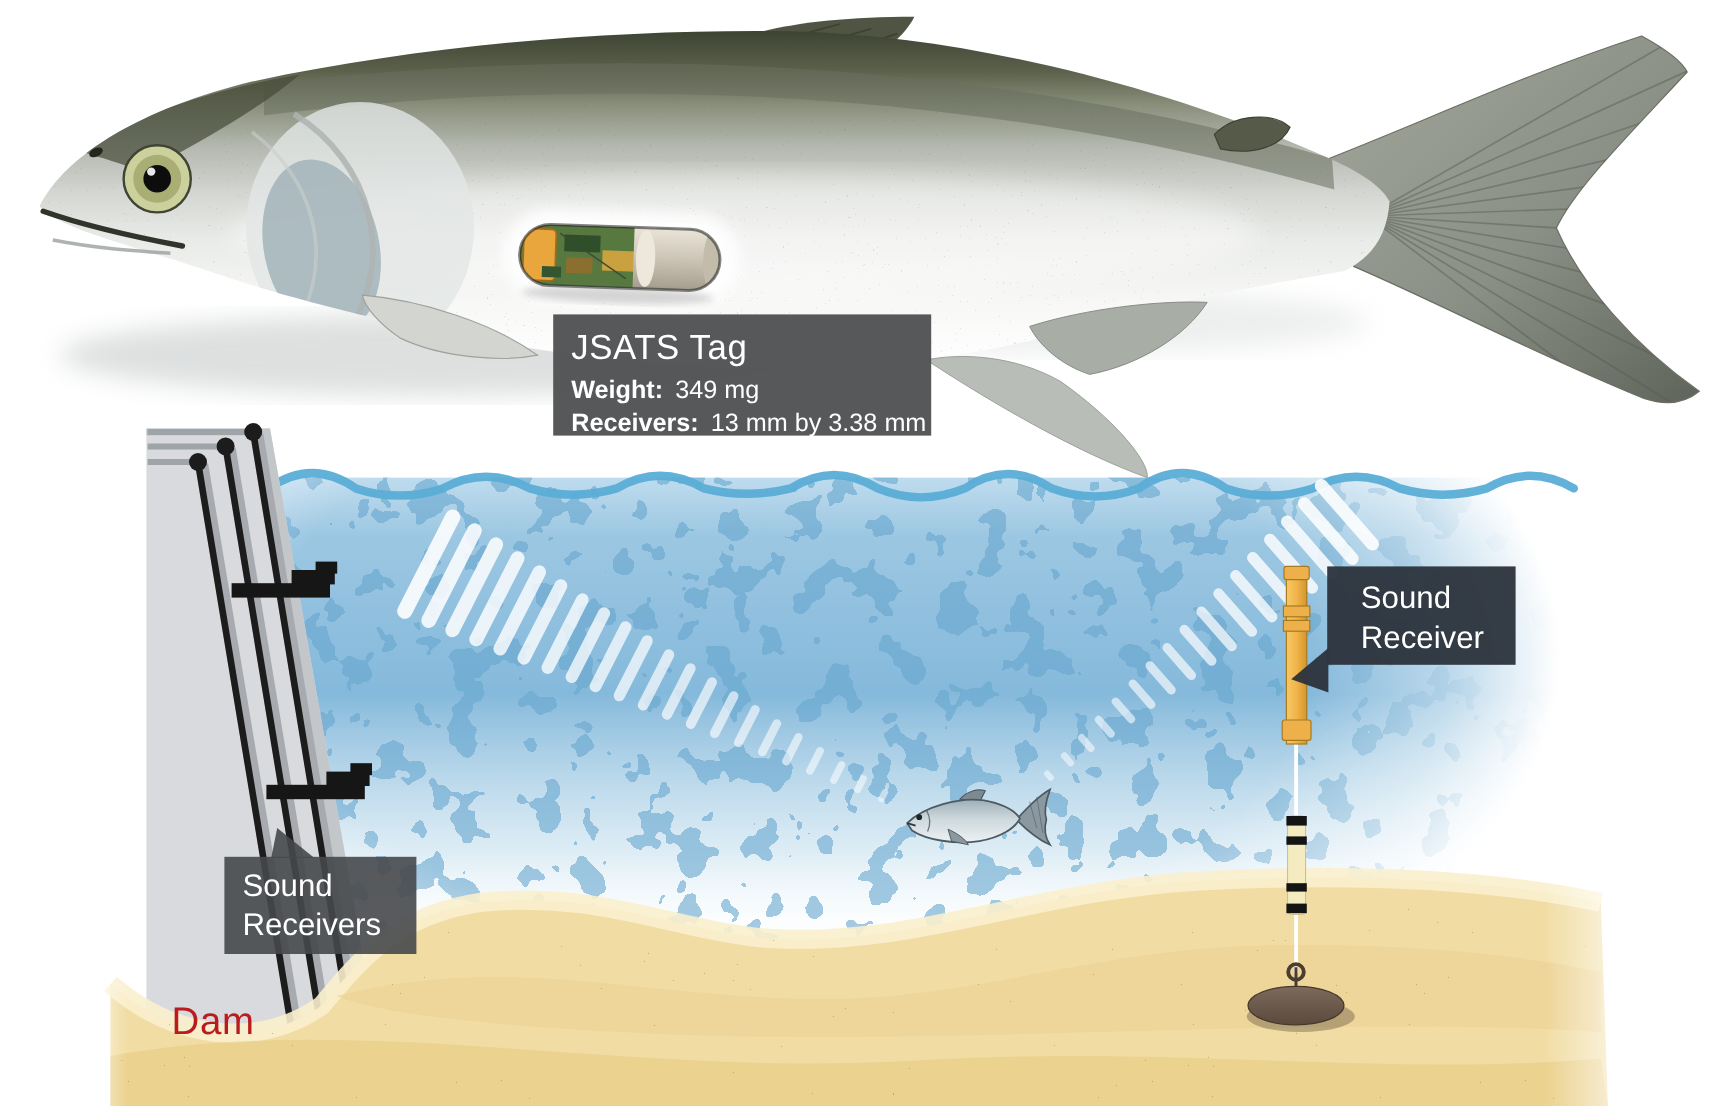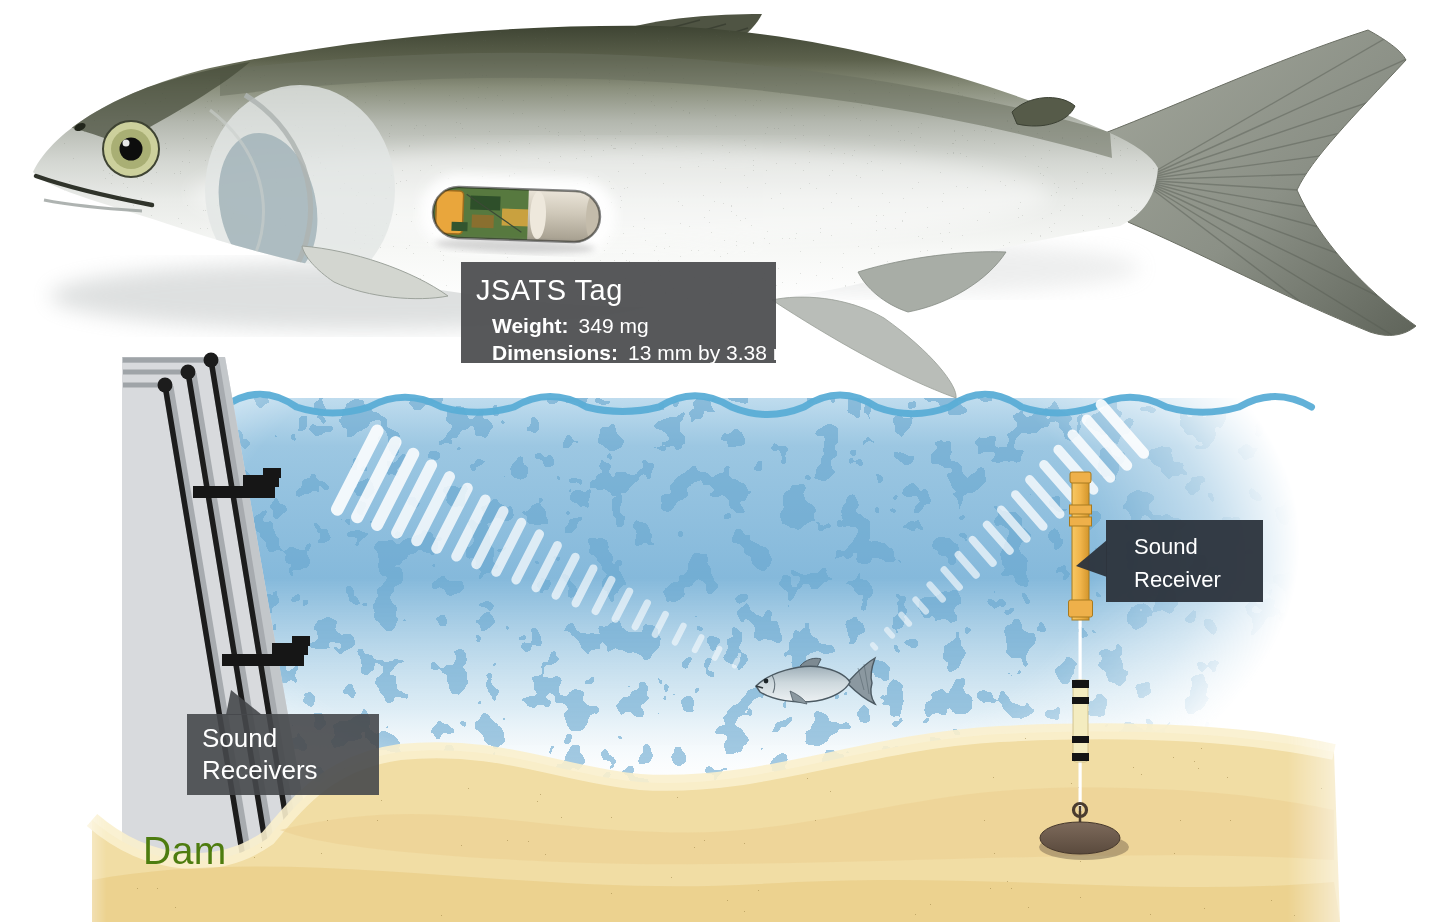--- a/index.html
+++ b/index.html
@@ -2,30 +2,30 @@
 <html><head>
 <meta charset="utf-8">
 <style>
   html,body{margin:0;padding:0;background:#fff;}
   .stage{position:relative;width:1440px;height:922px;background:#ffffff;overflow:hidden;
          font-family:"Liberation Sans","DejaVu Sans",sans-serif;}
   .stage svg{position:absolute;left:0;top:0;}
   .callout{position:absolute;color:#fff;box-sizing:border-box;}
   .callout .t{font-size:29px;line-height:34px;font-weight:400;letter-spacing:.5px;}
   .callout .row{font-size:21px;line-height:27px;white-space:nowrap;}
-  .callout .lbl{font-weight:bold;margin-right:10px;margin-left:16px;}
+  .callout .lbl{font-weight:bold;margin-right:10px;}
   .jsats{left:461px;top:262px;width:315px;height:101px;background:rgba(78,79,81,.95);
          padding:11px 14px 8px 15px;}
   .jsats .t{margin-bottom:5px;}
-  .sr-right{left:1106px;top:520px;width:157px;height:82px;background:rgba(45,52,61,.96);
-            padding:10px 10px 8px 28px;font-size:22px;line-height:33px;}
-  .sr-left{left:187px;top:714px;width:192px;height:81px;background:rgba(70,72,75,.9);
+  .sr-right{left:1106px;top:472px;width:157px;height:82px;background:rgba(45,52,61,.96);
+            padding:10px 10px 8px 28px;font-size:26px;line-height:33px;}
+  .sr-left{left:187px;top:714px;width:160px;height:81px;background:rgba(70,72,75,.9);
            padding:8px 8px 6px 15px;font-size:26px;line-height:32px;}
-  .dam-label{position:absolute;left:143px;top:830px;font-size:39px;line-height:42px;
-             color:#4d7c0f;letter-spacing:.5px;}
+  .dam-label{position:absolute;left:143px;top:830px;font-size:32px;line-height:42px;
+             color:#b91c1c;letter-spacing:.5px;}
 </style>
 </head>
 <body>
 
 <div class="stage">
 
 <svg id="scene" width="1440" height="922" viewBox="0 0 1440 922">
   <defs>
     <linearGradient id="bodyGrad" x1="0" y1="0" x2="0" y2="1">
       <stop offset="0" stop-color="#3e4433"></stop>
@@ -350,21 +350,21 @@
     </g>
   </g>
 </svg>
 
 <div class="callout jsats">
   <div class="t">JSATS Tag</div>
   <div class="row">
     <span class="lbl">Weight:</span><span class="val">349 mg</span>
   </div>
   <div class="row">
-    <span class="lbl">Dimensions:</span><span class="val">13 mm by 3.38 mm</span>
+    <span class="lbl">Receivers:</span><span class="val">13 mm by 3.38 mm</span>
   </div>
 </div>
 
 <div class="callout sr-right">Sound Receiver</div>
 
 <div class="callout sr-left">Sound Receivers</div>
 
 <div class="dam-label">Dam</div>
 
 </div>

